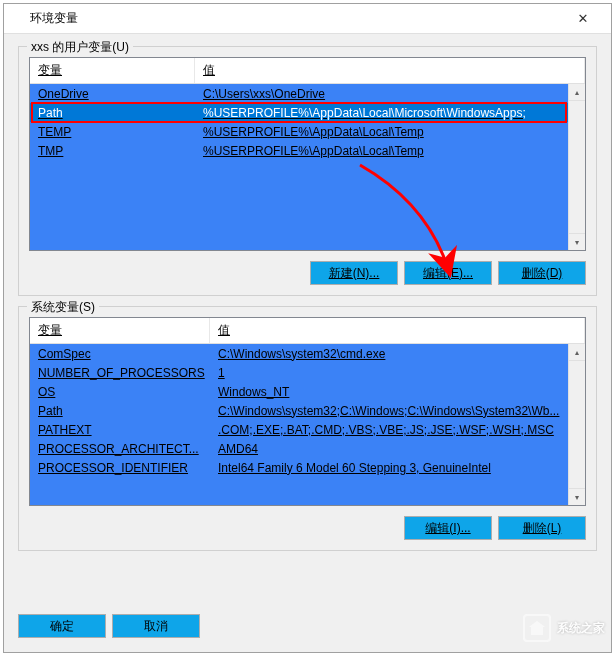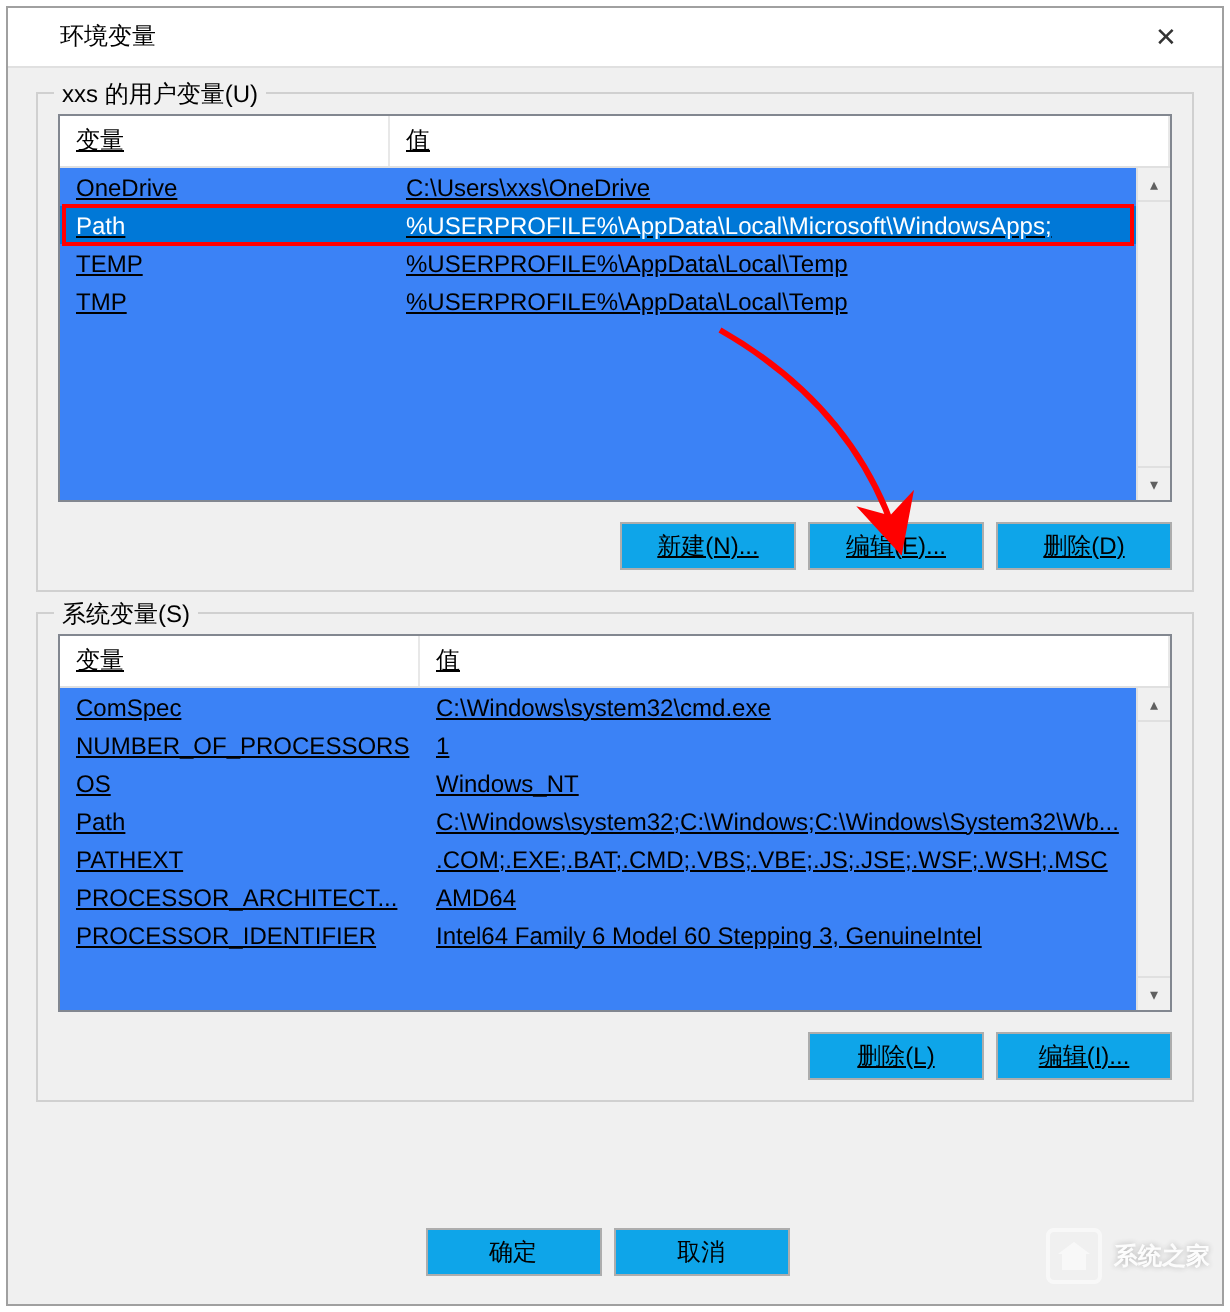--- a/index.html
+++ b/index.html
@@ -21,21 +21,21 @@
     .row { display: flex; height: 19px; align-items: center; }
     .row .cell { padding: 0 8px; white-space: nowrap; overflow: hidden; text-overflow: clip; }
     .row.selected { background: #0078d7; color: #fff; }
     .red-highlight { position: absolute; border: 2px solid #ff0000; pointer-events: none; }
     .scrollbar-v { position: absolute; right: 0; top: 0; bottom: 0; width: 17px; background: #f0f0f0; border-left: 1px solid #e0e0e0; }
     .scroll-arrow { height: 17px; display: flex; align-items: center; justify-content: center; color: #606060; font-size: 8px; background: #f0f0f0; }
     .scroll-arrow.up { border-bottom: 1px solid #e0e0e0; }
     .scroll-arrow.down { position: absolute; bottom: 0; left: 0; right: 0; border-top: 1px solid #e0e0e0; }
     .btn-row { display: flex; justify-content: flex-end; gap: 6px; margin-top: 10px; }
     .btn { min-width: 88px; height: 24px; border: 1px solid #adadad; background: #0ea5e9; display: flex; align-items: center; justify-content: center; cursor: pointer; padding: 0 10px; }
-    .bottom-row { display: flex; justify-content: center; gap: 6px; padding: 10px 22px 14px 14px; }
+    .bottom-row { display: flex; justify-content: flex-start; gap: 6px; padding: 10px 22px 14px 14px; }
     .arrow-svg { position: absolute; pointer-events: none; z-index: 10; }
     .watermark { position: absolute; right: 10px; bottom: 14px; color: #fff; opacity: 0.85; font-size: 14px; font-weight: bold; text-shadow: 0 0 3px rgba(0,0,0,0.3); pointer-events: none; display: flex; align-items: center; gap: 6px; }
     .watermark-ico { width: 28px; height: 28px; border: 2px solid #fff; border-radius: 4px; display: flex; align-items: center; justify-content: center; opacity: 0.7; }
     .gb1 { height: 250px; }
     .gb2 { height: 245px; margin-top: 2px; }
     .list-body-inner { padding-right: 17px; }
   </style>
 </head>
 <body>
 
@@ -127,22 +127,22 @@
                 <div class="cell col-value">Intel64 Family 6 Model 60 Stepping 3, GenuineIntel</div>
               </div>
           </div>
           <div class="scrollbar-v">
             <div class="scroll-arrow up">▴</div>
             <div class="scroll-arrow down">▾</div>
           </div>
         </div>
       </div>
       <div class="btn-row">
+        <div class="btn">编辑(I)...</div>
         <div class="btn">删除(L)</div>
-        <div class="btn">编辑(I)...</div>
       </div>
     </div>
 
   </div>
 
   <div class="bottom-row">
     <div class="btn">确定</div>
     <div class="btn">取消</div>
   </div>
 </div>

